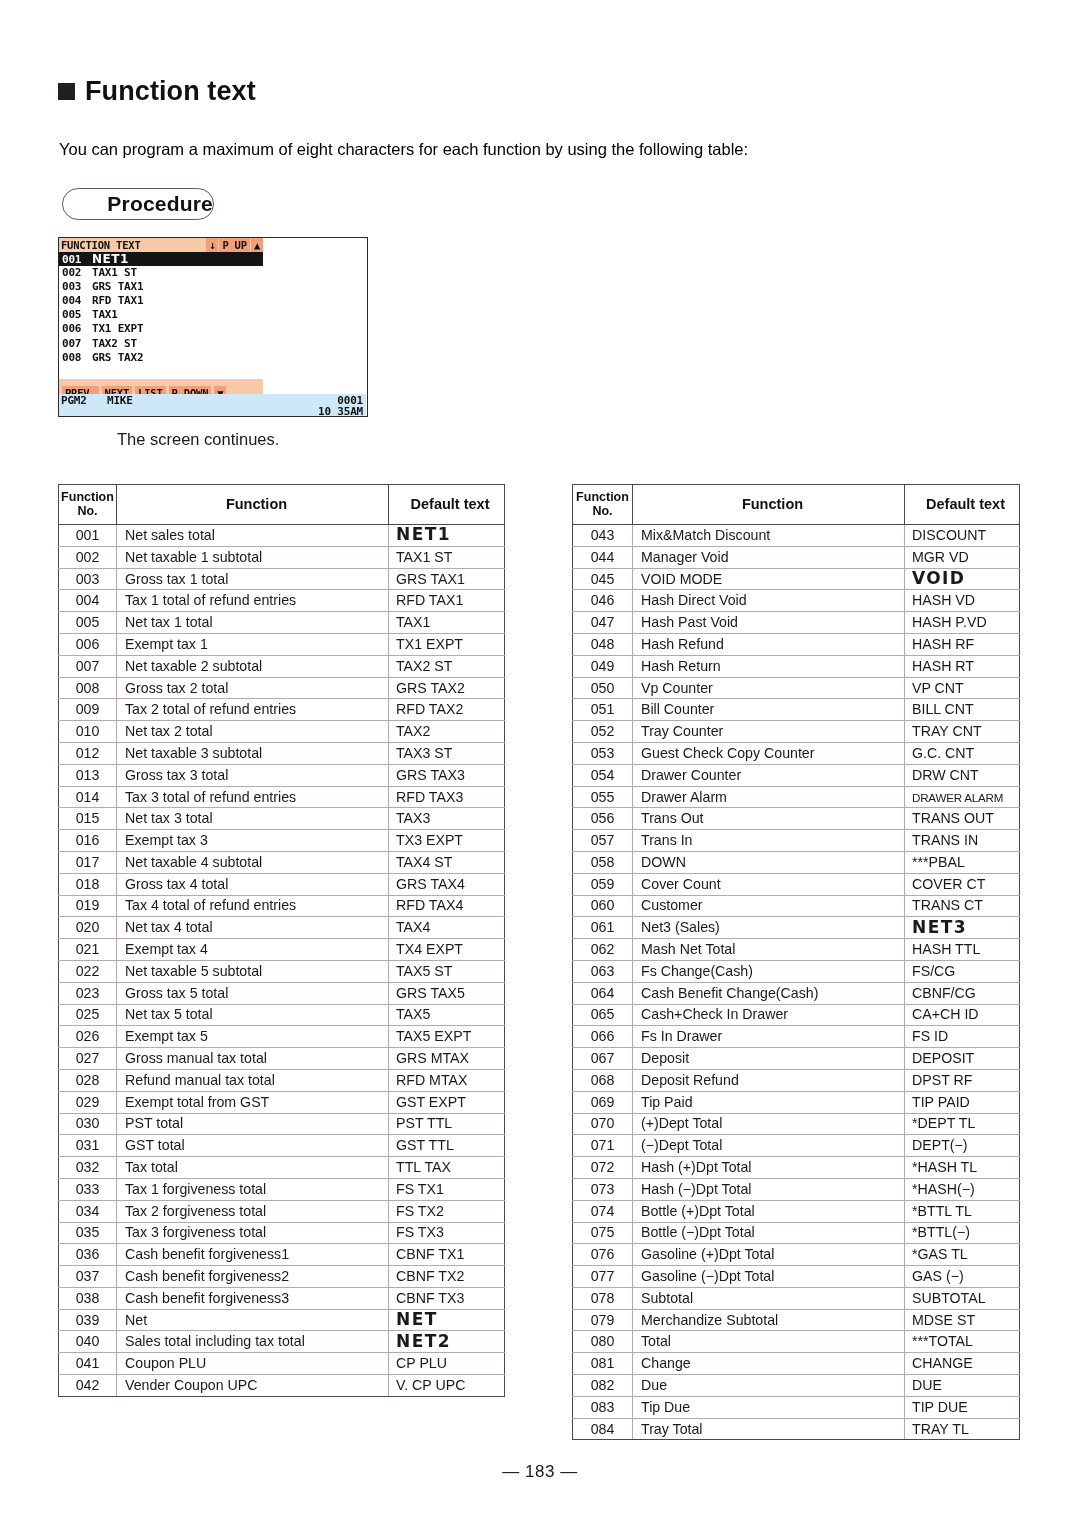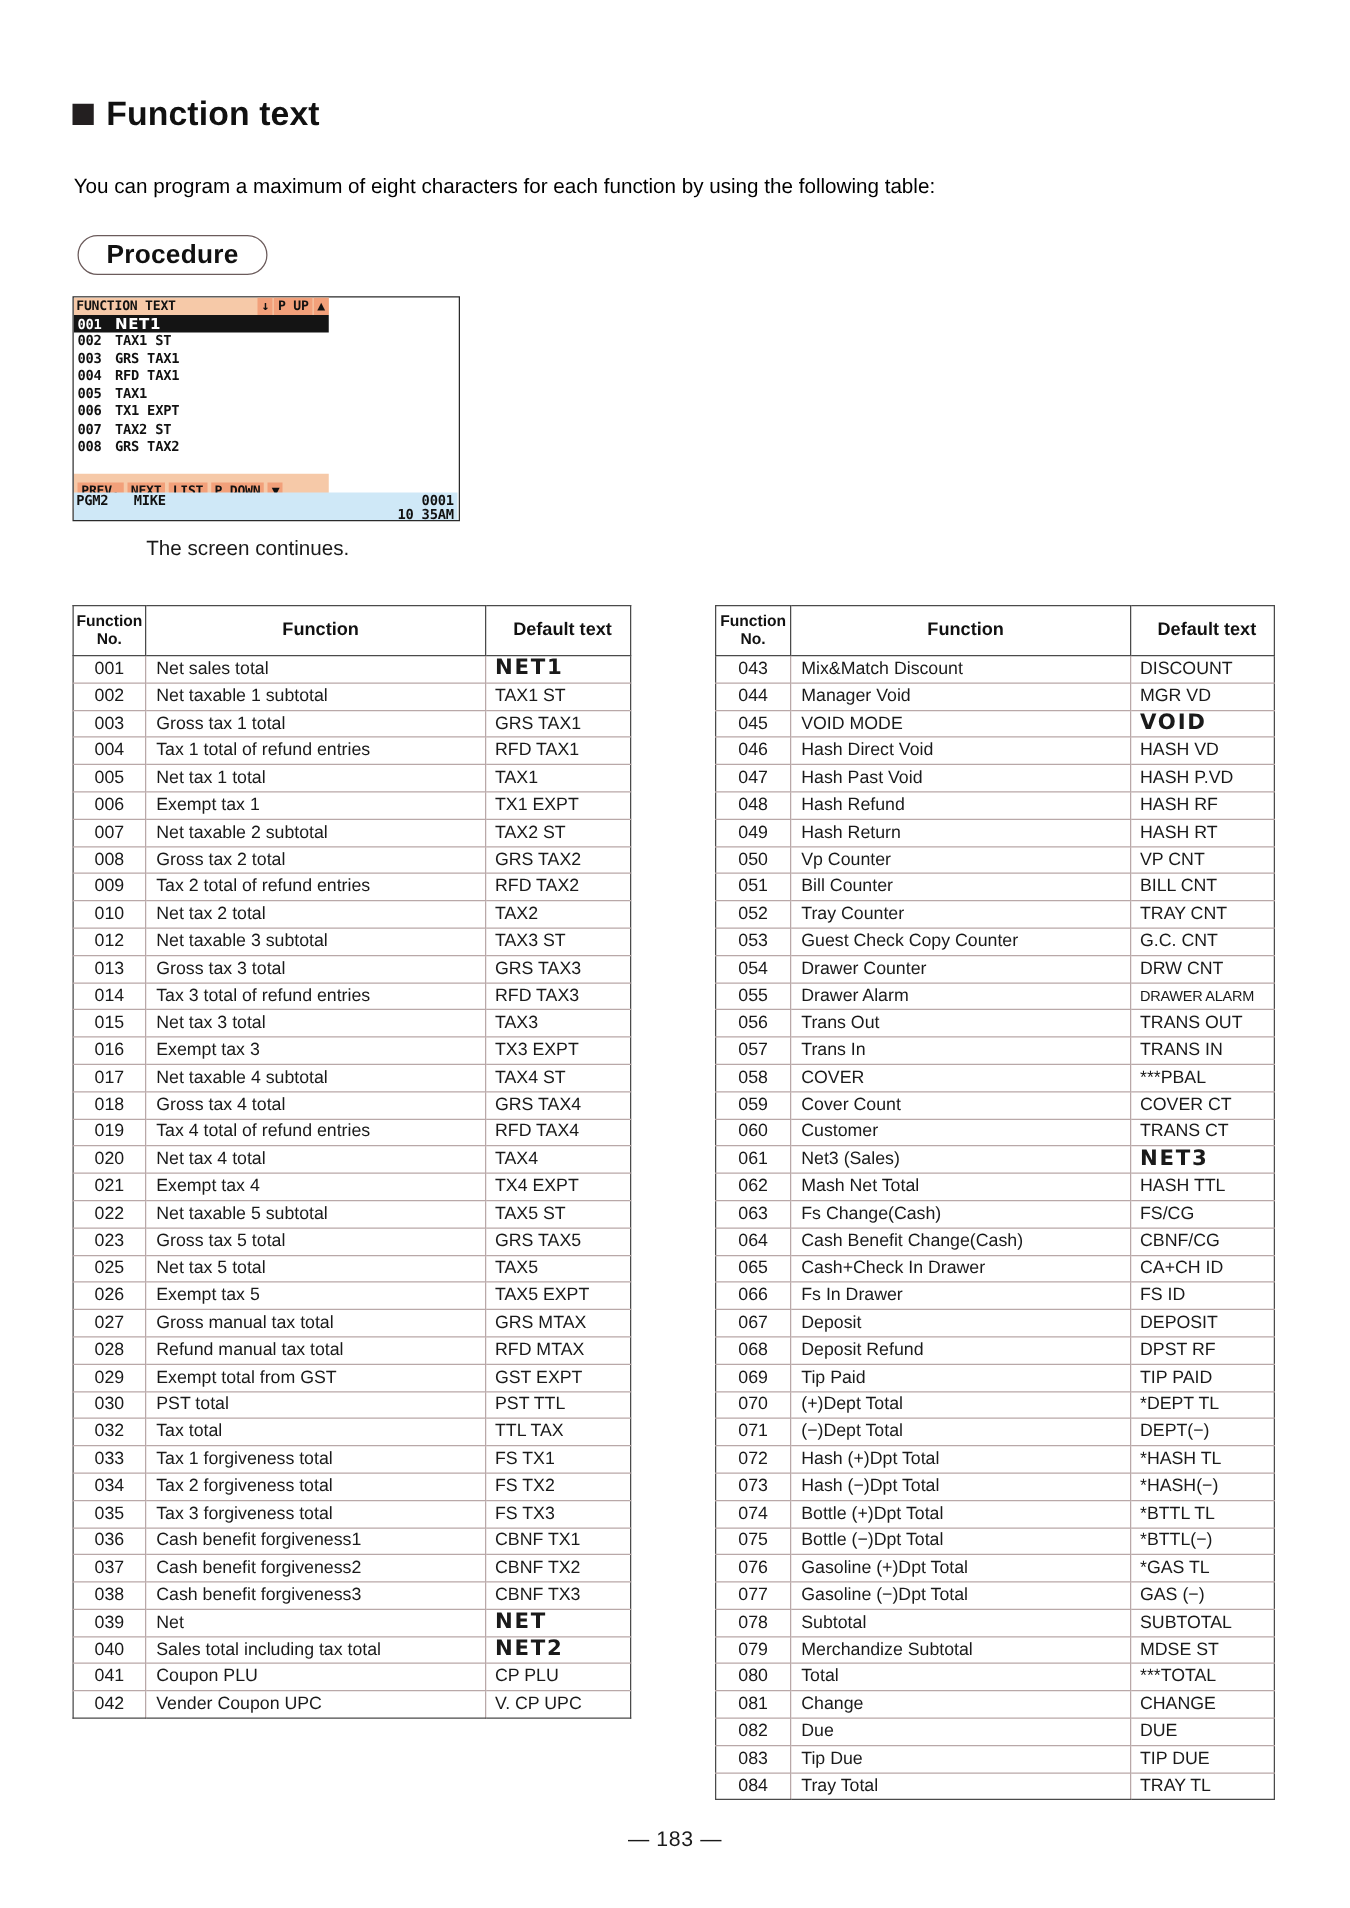--- a/index.html
+++ b/index.html
@@ -52,21 +52,21 @@
     position: absolute;
     left: 62px;
     top: 188px;
     width: 152px;
     height: 32px;
     border: 1.6px solid #6b5b5b;
     border-radius: 17px;
     box-sizing: border-box;
     display: flex;
     align-items: center;
-    justify-content: center;
+    justify-content: flex-end;
     background: #ffffff;
   }
   .procedure-pill .lbl {
     font-size: 21px;
     font-weight: bold;
     color: #111;
     letter-spacing: 0.2px;
   }
 
   
@@ -505,20 +505,25 @@
         <td class="col-no">029</td>
         <td class="col-fn">Exempt total from GST</td>
         <td class="col-txt">GST EXPT</td>
       </tr>
       <tr>
         <td class="col-no">030</td>
         <td class="col-fn">PST total</td>
         <td class="col-txt">PST TTL</td>
       </tr>
       <tr>
+        <td class="col-no">031</td>
+        <td class="col-fn">GST total</td>
+        <td class="col-txt">GST TTL</td>
+      </tr>
+      <tr>
         <td class="col-no">032</td>
         <td class="col-fn">Tax total</td>
         <td class="col-txt">TTL TAX</td>
       </tr>
       <tr>
         <td class="col-no">033</td>
         <td class="col-fn">Tax 1 forgiveness total</td>
         <td class="col-txt">FS TX1</td>
       </tr>
       <tr>
@@ -651,21 +656,21 @@
         <td class="col-fn">Trans Out</td>
         <td class="col-txt">TRANS OUT</td>
       </tr>
       <tr>
         <td class="col-no">057</td>
         <td class="col-fn">Trans In</td>
         <td class="col-txt">TRANS IN</td>
       </tr>
       <tr>
         <td class="col-no">058</td>
-        <td class="col-fn">COVER</td>
+        <td class="col-fn">DOWN</td>
         <td class="col-txt">***PBAL</td>
       </tr>
       <tr>
         <td class="col-no">059</td>
         <td class="col-fn">Cover Count</td>
         <td class="col-txt">COVER CT</td>
       </tr>
       <tr>
         <td class="col-no">060</td>
         <td class="col-fn">Customer</td>

